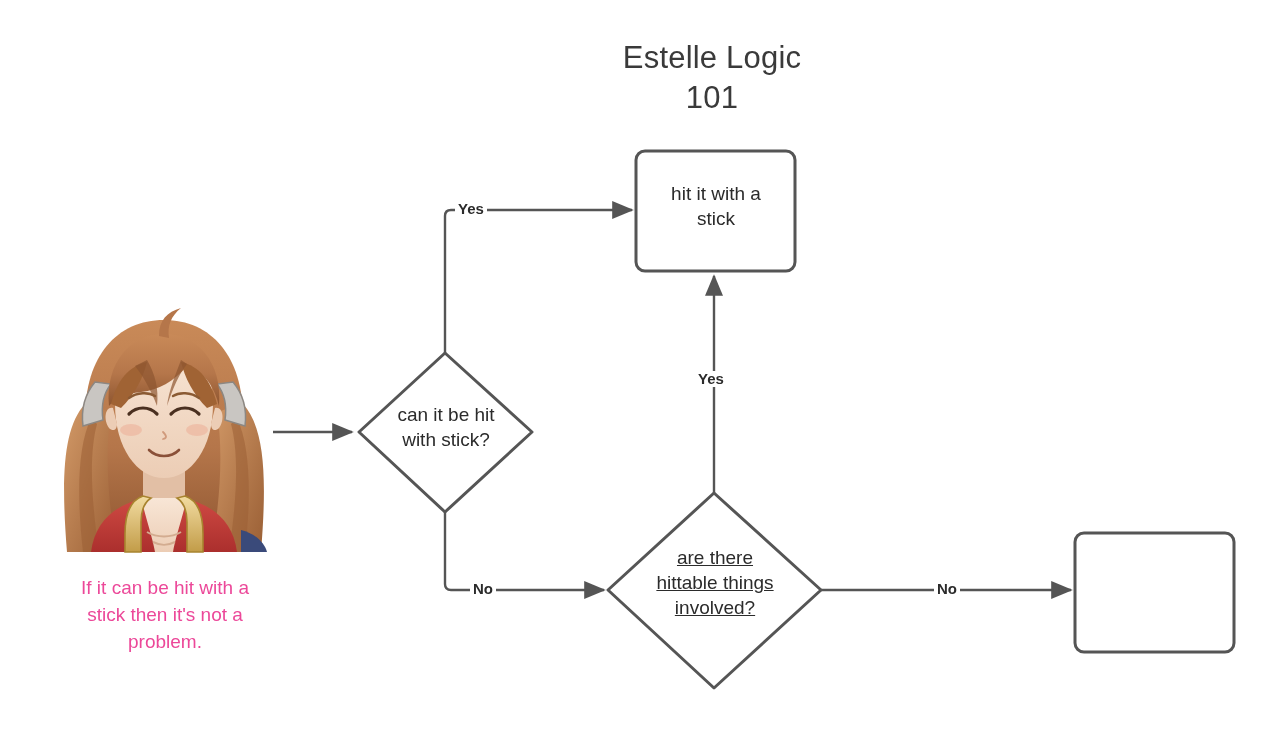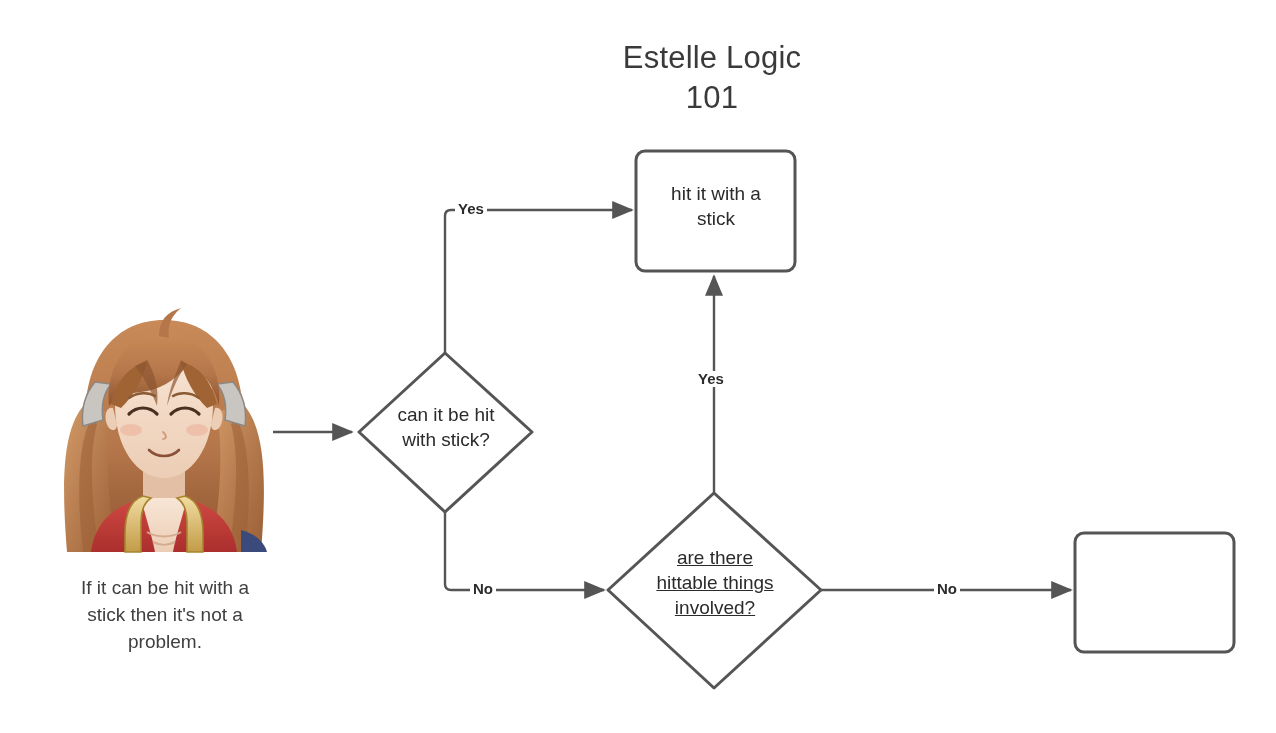--- a/index.html
+++ b/index.html
@@ -103,21 +103,21 @@
   .portrait svg { display: block; }
 
   .caption {
     position: absolute;
     left: 40px;
     top: 574px;
     width: 250px;
     text-align: center;
     font-size: 19px;
     line-height: 27px;
-    color: #404040;
+    color: #ec4899;
     white-space: pre-line;
   }
 </style>
 </head>
 <body>
 
 <div id="stage">
 
   <div class="title">Estelle Logic
 101</div>

